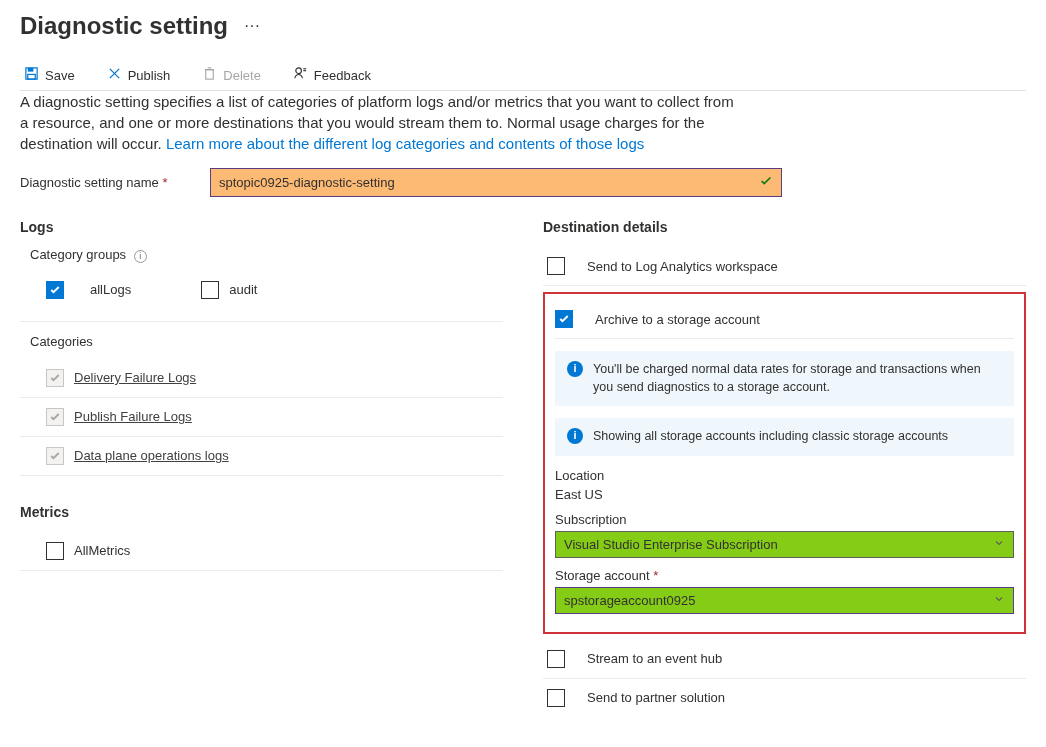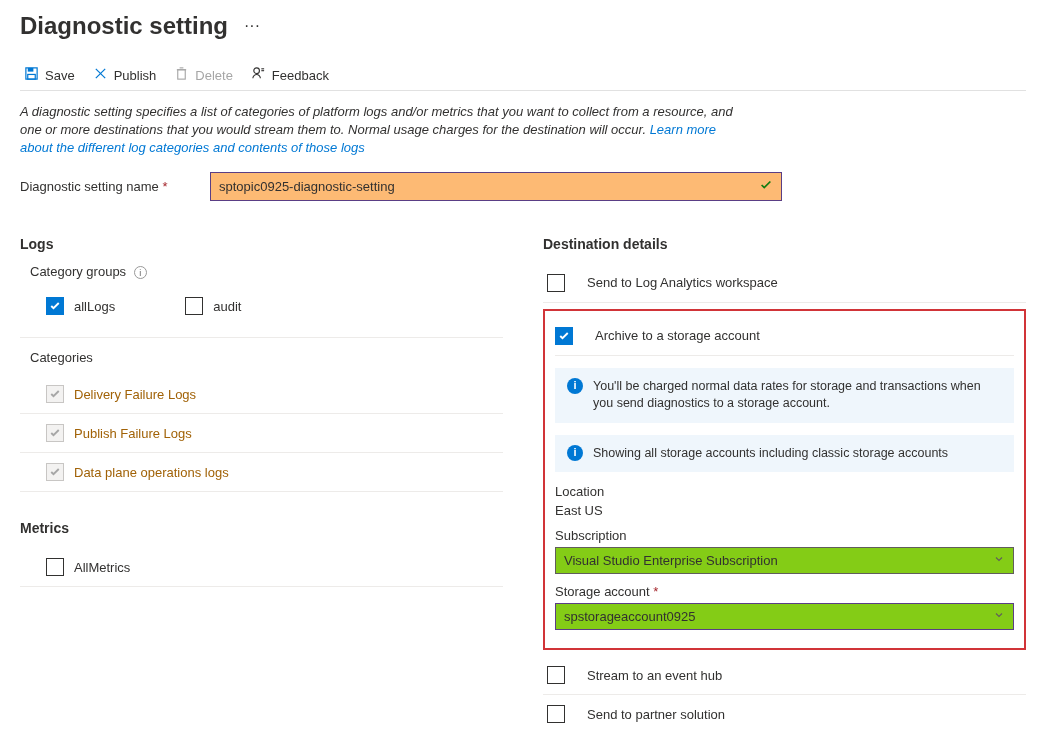--- a/index.html
+++ b/index.html
@@ -8,26 +8,26 @@
       font-size: 13px;
       background: #fff;
       color: #323130;
       padding: 12px 20px;
     }
 
     .page-title-row { display: flex; align-items: center; gap: 10px; margin-bottom: 20px; }
     .page-title { font-size: 24px; font-weight: 600; }
     .ellipsis-btn { font-size: 16px; color: #323130; cursor: pointer; padding: 2px 6px; }
 
-    .cmd-bar { display: flex; gap: 18px; padding: 6px 4px; border-bottom: 1px solid #e1e1e1; margin-bottom: 12px; }
+    .cmd-bar { display: flex; gap: 32px; padding: 6px 4px; border-bottom: 1px solid #e1e1e1; }
     .cmd-item { display: flex; align-items: center; gap: 6px; cursor: pointer; color: #323130; font-size: 13px; }
     .cmd-item.disabled { color: #a6a6a6; cursor: default; }
     .cmd-item svg { width: 15px; height: 15px; }
 
-    .intro-text { font-size: 13px; color: #323130; line-height: 1.4; margin-bottom: 14px; max-width: 720px; font-style: italic; }
+    .intro-text { font-size: 15px; color: #323130; line-height: 1.4; margin-bottom: 14px; max-width: 720px; }
     .intro-text a { color: #0078d4; text-decoration: none; }
 
     .form-row { display: flex; align-items: center; gap: 40px; margin-bottom: 18px; }
     .form-label { font-size: 13px; color: #323130; min-width: 150px; }
     .req { color: #a4262c; }
 
     .text-input {
       flex: 1; max-width: 572px;
       border: 1px solid #605e5c;
       padding: 5px 8px; font-size: 13px;
@@ -36,26 +36,26 @@
       background:#fdba74;
     }
     .text-input.valid { border-color: #5a3e85; }
     .check-icon { color: #107c10; width:14px; height:14px; }
 
     .two-col { display: flex; gap: 40px; }
     .col-left, .col-right { flex: 1; min-width: 0; }
     .col-left { max-width: 510px; }
     .col-right { max-width: 510px; }
 
-    .section-heading { font-weight: 600; font-size: 14px; margin-bottom: 12px; margin-top:17px;}
+    .section-heading { font-weight: 600; font-size: 14px; margin-bottom: 12px; margin-top:4px;}
     .sub-heading { font-size: 13px; margin-bottom: 10px; margin-top: 10px; }
     .sub-heading .info-dot { display:inline-flex; width:13px;height:13px; border:1px solid #999; border-radius:50%; font-size:9px; align-items:center; justify-content:center; margin-left:4px; color:#666; }
 
     .row-item { display:flex; align-items:center; gap:10px; padding:10px 8px; border-bottom: 1px solid #edebe9; }
-    .row-item.disabled label { color:#a16207; }
+    .row-item.disabled label { color:#404040;text-decoration:underline; }
     .row-indent { padding-left: 26px; }
     .row-item-group {  padding-left: 10px; }
     .row-inline {display:flex; gap:70px; padding:8px 0 12px 26px;}
 
     .checkbox {
       width: 18px; height: 18px; border: 1px solid #323130; background: #fff;
       display: inline-flex; align-items: center; justify-content: center;
       cursor: pointer; flex-shrink:0;
     }
     .checkbox.checked { background: #0078d4; border-color: #0078d4; }
@@ -164,21 +164,21 @@
 <div class="two-col">
 
   <div class="col-left">
     <div class="section-heading">Logs</div>
 
     <div class="sub-heading row-item-group">
       <span>Category groups</span>
       <span class="info-dot">i</span>
     </div>
     <div class="row-inline">
-      <div style="display:flex;align-items:center;gap:10px;justify-content:space-between;">
+      <div style="display:flex;align-items:center;gap:26px;justify-content:space-between;">
         <span class="checkbox checked">
           <svg viewBox="0 0 16 16" fill="none" stroke="currentColor" stroke-width="2.5">
               <polyline points="3,8 6,11 13,4"></polyline>
             </svg>
         </span>
         <label>allLogs</label>
       </div>
       <div style="display:flex;align-items:center;gap:10px;">
         <span class="checkbox"></span>
         <label>audit</label>

